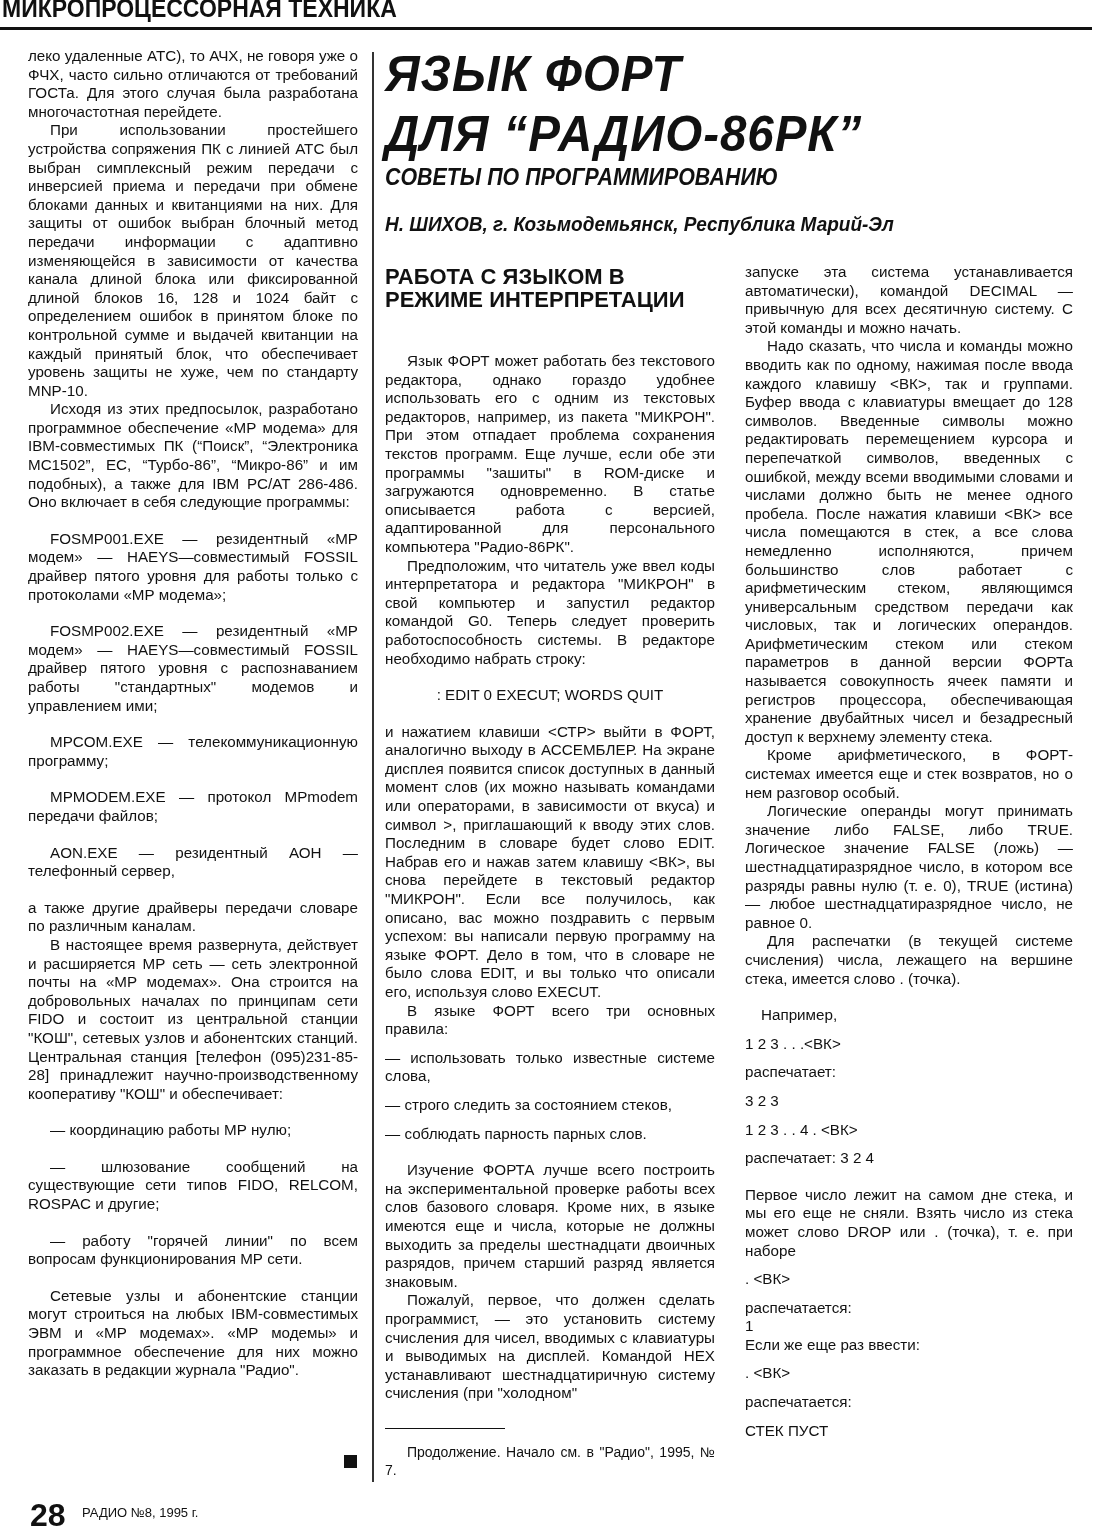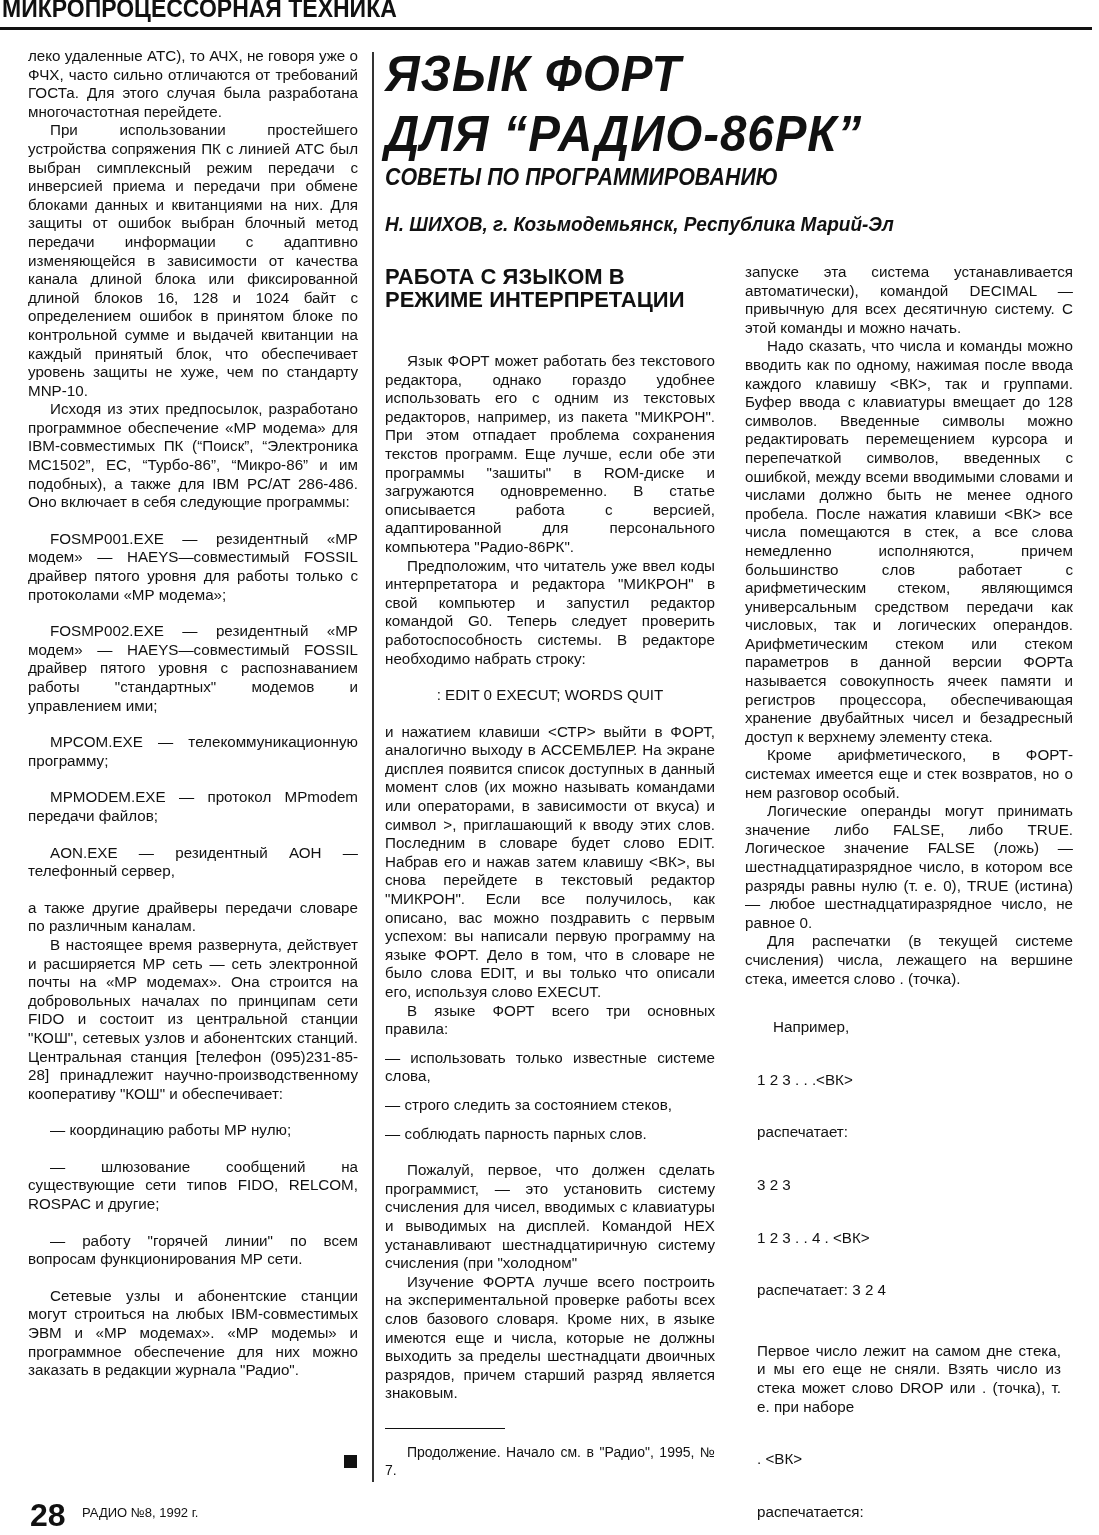--- a/index.html
+++ b/index.html
@@ -18,21 +18,21 @@
   .title { position:absolute; left:385px; top:44px; font-size:50px; line-height:60px; font-weight:bold; font-style:italic; letter-spacing:1px; transform:scaleX(0.95); transform-origin:left top; }
   .subtitle { position:absolute; left:385px; top:164px; font-size:23px; font-weight:bold; font-style:italic; transform:scaleX(0.93); transform-origin:left top; }
   .author { position:absolute; left:385px; top:213px; font-size:20px; font-weight:bold; font-style:italic; transform:scaleX(0.95); transform-origin:left top; }
   .sect-title { position:absolute; left:385px; top:265px; font-size:22px; line-height:23px; font-weight:bold; width:300px; }
   .code { text-align:center; text-indent:0 !important; }
   .fn-rule { position:absolute; left:385px; top:1428px; width:120px; height:1px; background:#111; }
   .footnote { position:absolute; left:385px; top:1443px; width:330px; font-size:14px; line-height:18px; text-align:justify; text-indent:22px; }
   .end-square { position:absolute; left:344px; top:1455px; width:13px; height:13px; background:#111; }
   .page-num { position:absolute; left:30px; top:1497px; font-size:32px; font-weight:bold; }
   .journal { position:absolute; left:82px; top:1505px; font-size:13px; }
-  .ex p { text-indent:0; margin:12px; }
+  .ex p { text-indent:0; margin:0; }
 </style>
 </head>
 <body>
 
 <div class="section-head">МИКРОПРОЦЕССОРНАЯ ТЕХНИКА</div>
 <div class="top-rule"></div>
 
 <div id="col1" class="col">
   <p class="noind">леко удаленные АТС), то АЧХ, не говоря уже о ФЧХ, часто сильно отличаются от требований ГОСТа. Для этого случая была разработана многочастотная перейдете.</p>
   <p>При использовании простейшего устройства сопряжения ПК с линией АТС был выбран симплексный режим передачи с инверсией приема и передачи при обмене блоками данных и квитанциями на них. Для защиты от ошибок выбран блочный метод передачи информации с адаптивно изменяющейся в зависимости от качества канала длиной блока или фиксированной длиной блоков 16, 128 и 1024 байт с определением ошибок в принятом блоке по контрольной сумме и выдачей квитанции на каждый принятый блок, что обеспечивает уровень защиты не хуже, чем по стандарту MNP-10.</p>
@@ -79,22 +79,22 @@
   <div class="gap"></div>
   <p class="noind">и нажатием клавиши &lt;СТР&gt; выйти в ФОРТ, аналогично выходу в АССЕМБЛЕР. На экране дисплея появится список доступных в данный момент слов (их можно называть командами или операторами, в зависимости от вкуса) и символ &gt;, приглашающий к вводу этих слов. Последним в словаре будет слово EDIT. Набрав его и нажав затем клавишу &lt;ВК&gt;, вы снова перейдете в текстовый редактор "МИКРОН". Если все получилось, как описано, вас можно поздравить с первым успехом: вы написали первую программу на языке ФОРТ. Дело в том, что в словаре не было слова EDIT, и вы только что описали его, используя слово EXECUT.</p>
   <p>В языке ФОРТ всего три основных правила:</p>
   <div class="gap-s"></div>
   <p class="noind">— использовать только известные системе слова,</p>
   <div class="gap-s"></div>
   <p class="noind">— строго следить за состоянием стеков,</p>
   <div class="gap-s"></div>
   <p class="noind">— соблюдать парность парных слов.</p>
   <div class="gap"></div>
+  <p>Изучение ФОРТА лучше всего построить на экспериментальной проверке работы всех слов базового словаря. Кроме них, в языке имеются еще и числа, которые не должны выходить за пределы шестнадцати двоичных разрядов, причем старший разряд является знаковым.</p>
   <p>Пожалуй, первое, что должен сделать программист, — это установить систему счисления для чисел, вводимых с клавиатуры и выводимых на дисплей. Командой HEX устанавливают шестнадцатиричную систему счисления (при "холодном"</p>
-  <p>Изучение ФОРТА лучше всего построить на экспериментальной проверке работы всех слов базового словаря. Кроме них, в языке имеются еще и числа, которые не должны выходить за пределы шестнадцати двоичных разрядов, причем старший разряд является знаковым.</p>
 </div>
 <div class="fn-rule"></div>
 <div class="footnote">Продолжение. Начало см. в "Радио", 1995, № 7.</div>
 
 <div id="col3" class="col">
   <p class="noind">запуске эта система устанавливается автоматически), командой DECIMAL — привычную для всех десятичную систему. С этой команды и можно начать.</p>
   <p>Надо сказать, что числа и команды можно вводить как по одному, нажимая после ввода каждого клавишу &lt;ВК&gt;, так и группами. Буфер ввода с клавиатуры вмещает до 128 символов. Введенные символы можно редактировать перемещением курсора и перепечаткой символов, введенных с ошибкой, между всеми вводимыми словами и числами должно быть не менее одного пробела. После нажатия клавиши &lt;ВК&gt; все числа помещаются в стек, а все слова немедленно исполняются, причем большинство слов работает с арифметическим стеком, являющимся универсальным средством передачи как числовых, так и логических операндов. Арифметическим стеком или стеком параметров в данной версии ФОРТа называется совокупность ячеек памяти и регистров процессора, обеспечивающая хранение двубайтных чисел и безадресный доступ к верхнему элементу стека.</p>
   <p>Кроме арифметического, в ФОРТ-системах имеется еще и стек возвратов, но о нем разговор особый.</p>
   <p>Логические операнды могут принимать значение либо FALSE, либо TRUE. Логическое значение FALSE (ложь) — шестнадцатиразрядное число, в котором все разряды равны нулю (т. е. 0), TRUE (истина) — любое шестнадцатиразрядное число, не равное 0.</p>
   <p>Для распечатки (в текущей системе счисления) числа, лежащего на вершине стека, имеется слово . (точка).</p>
@@ -122,13 +122,13 @@
     <div class="gap-s"></div>
     <p>. &lt;ВК&gt;</p>
     <div class="gap-s"></div>
     <p>распечатается:</p>
     <div class="gap-s"></div>
     <p>СТЕК ПУСТ</p>
   </div>
 </div>
 
 <div class="page-num">28</div>
-<div class="journal">РАДИО №8, 1992 г.</div>
+<div class="journal">РАДИО №8, 1995 г.</div>
 
 </body></html>

